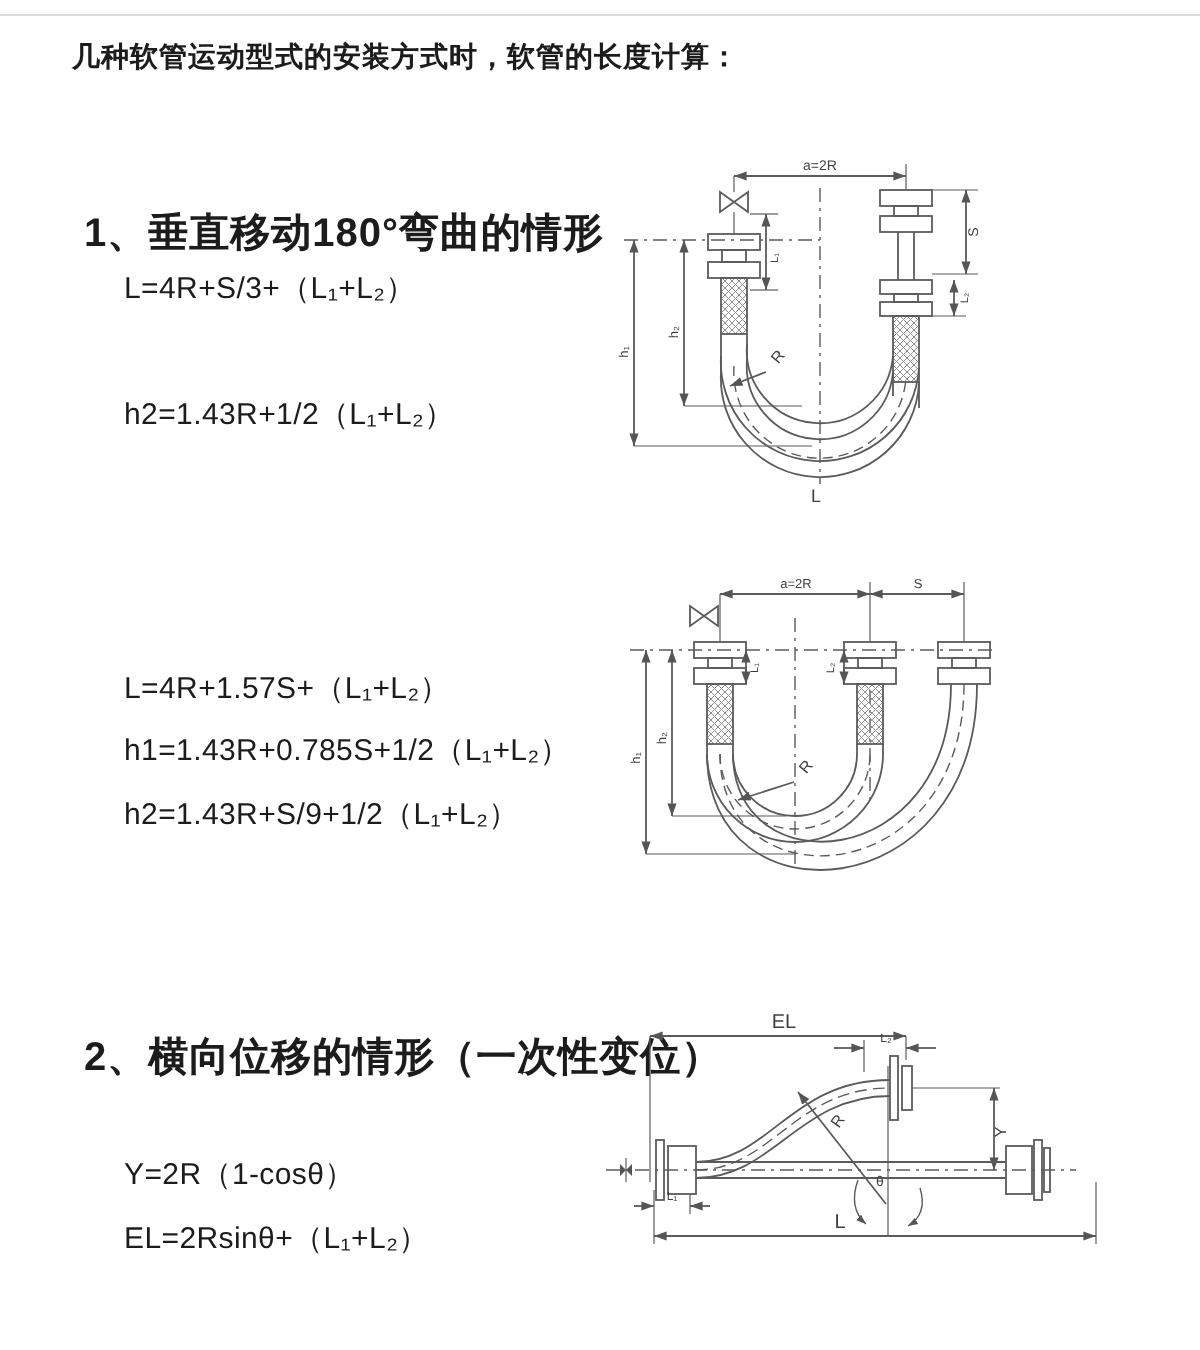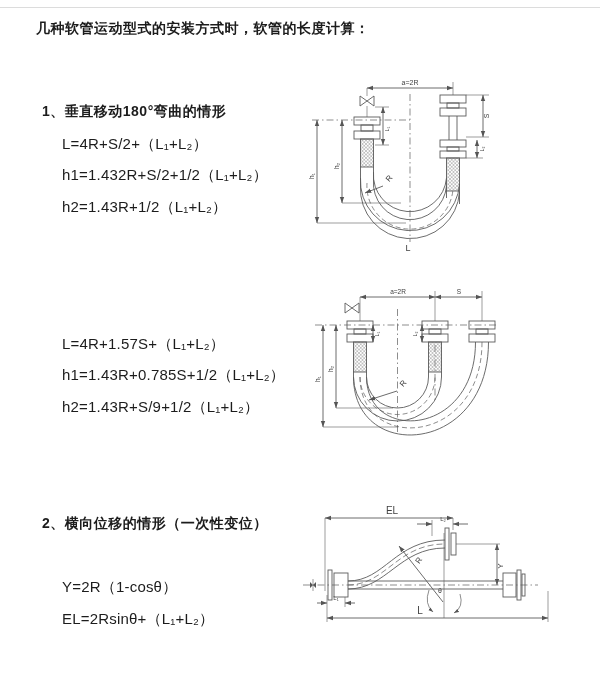--- a/index.html
+++ b/index.html
@@ -1,41 +1,40 @@
 <!DOCTYPE html>
 <html><head>
 <meta charset="utf-8">
 <style>
   html,body{margin:0;padding:0;background:#fff;}
   .page{position:relative;width:600px;height:675px;background:#ffffff;overflow:hidden;
         font-family:"Liberation Sans","DejaVu Sans",sans-serif;color:#1c1c1c;}
   .scan-edge{position:absolute;left:0;top:7px;width:100%;height:1px;background:#dcdcdc;}
   .title{position:absolute;left:36px;top:20px;font-size:14px;font-weight:bold;letter-spacing:.5px;}
-  .sec-heading{position:absolute;left:42px;font-size:14px;font-weight:bold;letter-spacing:.5px;}
+  .sec-heading{position:absolute;left:42px;font-size:20px;font-weight:bold;letter-spacing:.5px;}
   .formula{position:absolute;left:62px;font-size:15px;letter-spacing:.2px;}
   .h1a{top:103px}.f1a{top:135px}.f1b{top:166px}.f1c{top:198px}
   .h2a{top:303px}.f2a{top:335px}.f2b{top:366px}.f2c{top:398px}
   .h3a{top:515px}.f3a{top:547px}.f3b{top:578px}.f3c{top:610px}
   svg{position:absolute;}
   .d1{left:303px;top:74px;}
   .d2{left:303px;top:283px;}
   .d3{left:293px;top:496px;}
   svg text{fill:#3f3f3f;font-family:"Liberation Sans","DejaVu Sans",sans-serif;}
 </style>
 </head>
 <body>
 
 <div class="page">
   <div class="scan-edge"></div>
 
   <div class="title">几种软管运动型式的安装方式时，软管的长度计算：</div>
 
   <div class="sec-heading h1a">1、垂直移动180°弯曲的情形</div>
-  <div class="formula f1a">L=4R+S/2+（L₁+L₂）</div>
-  <div class="formula f1b">h1=1.432R+S/2+1/2（L₁+L₂）</div>
+  <div class="formula f1a">L=4R+S/3+（L₁+L₂）</div>
   <div class="formula f1c">h2=1.43R+1/2（L₁+L₂）</div>
 
   <div class="formula f2a">L=4R+1.57S+（L₁+L₂）</div>
   <div class="formula f2b">h1=1.43R+0.785S+1/2（L₁+L₂）</div>
   <div class="formula f2c">h2=1.43R+S/9+1/2（L₁+L₂）</div>
 
   <div class="sec-heading h3a">2、横向位移的情形（一次性变位）</div>
   <div class="formula f3b">Y=2R（1-cosθ）</div>
   <div class="formula f3c">EL=2Rsinθ+（L₁+L₂）</div>
 

